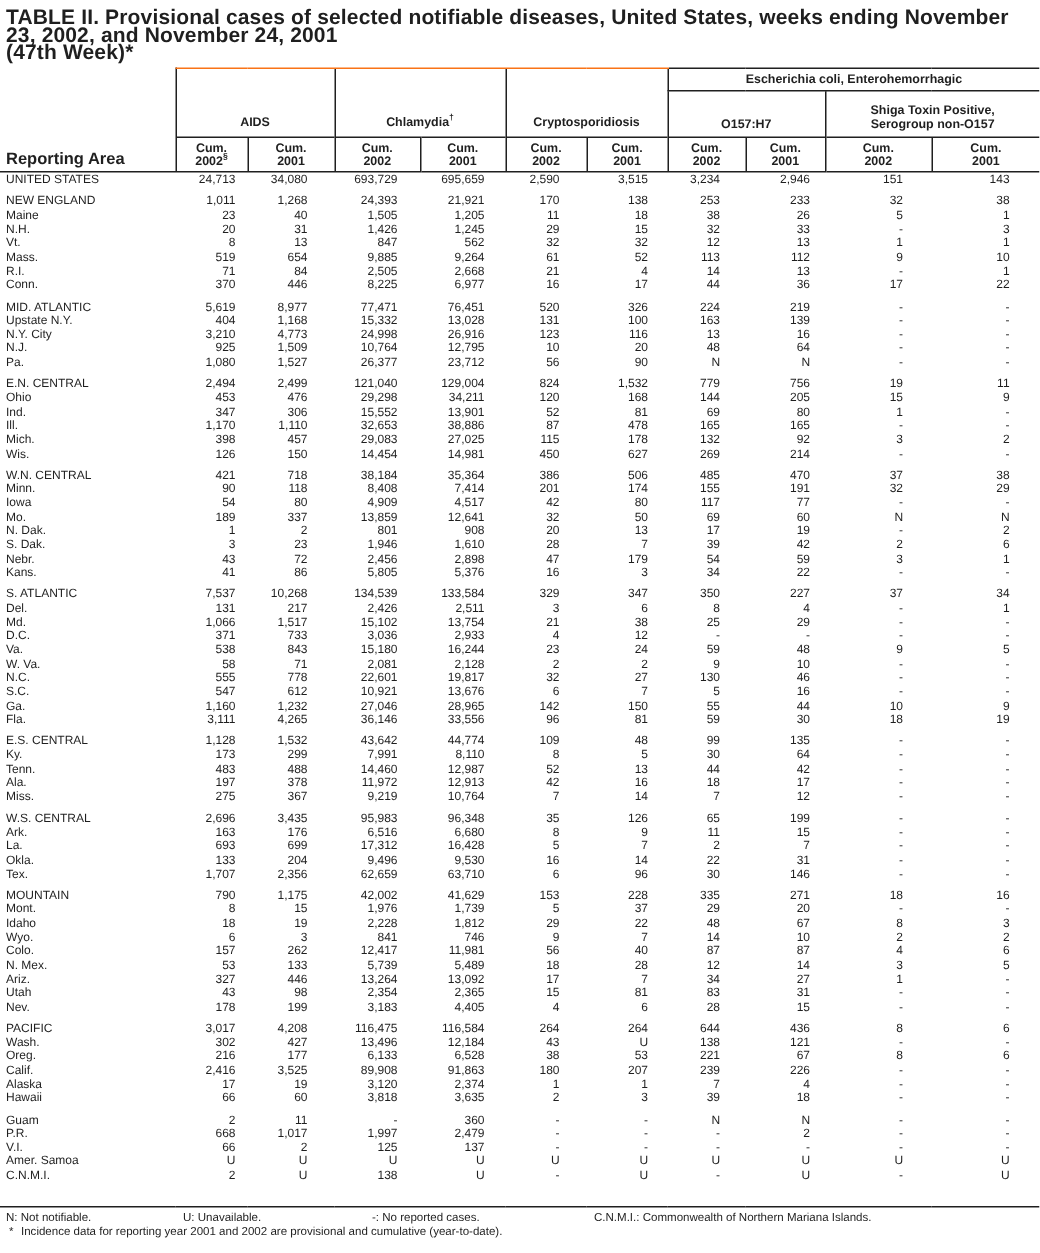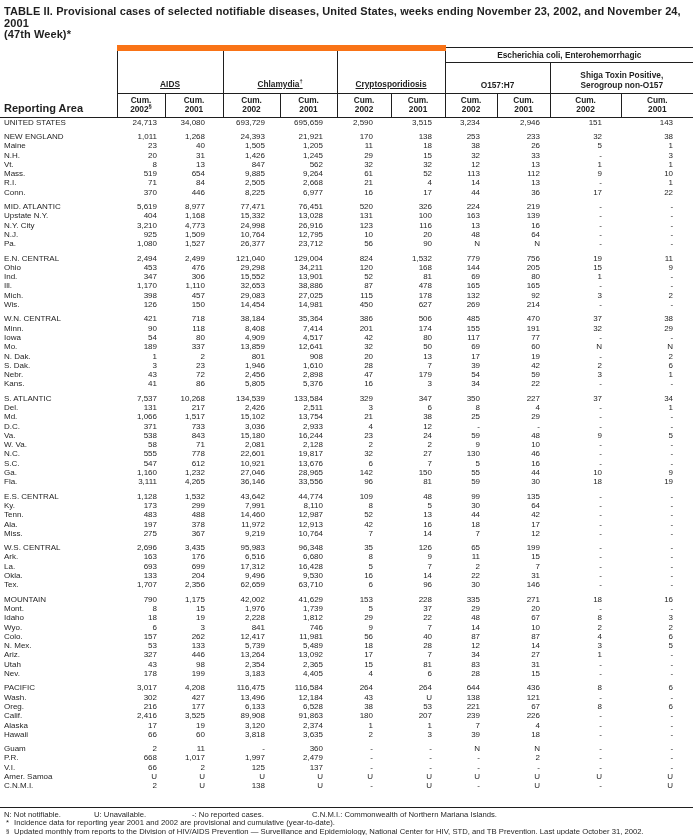--- a/index.html
+++ b/index.html
@@ -6,44 +6,43 @@
   body {
     width:693px; height:835px;
     background:#ffffff;
     color:#1f1f1f;
     font-family:"Liberation Sans", sans-serif;
     -webkit-font-smoothing:antialiased;
   }
   .page { padding-top:6px; }
   .title {
     font-weight:bold;
-    font-size:11px;
+    font-size:14px;
     line-height:11.6px;
     padding:0 6px 0 4px;
     letter-spacing:0.1px;
   }
   table {
     border-collapse:collapse;
     table-layout:fixed;
     width:693px;
     margin-top:4px;
   }
   th, td { padding:0; font-weight:normal; }
   thead th { font-weight:bold; font-size:8.3px; line-height:9.4px; }
   th.corner {
     text-align:left; vertical-align:bottom;
     padding:0 0 3px 4px; font-size:11px;
     border-bottom:1.4px solid #1f1f1f;
   }
   th.grp {
     text-align:center; vertical-align:bottom;
     padding-bottom:4px;
-    border-top:6px solid #f97316;
+    border-top:1px solid #f97316;
     border-left:1px solid #1f1f1f;
-    text-decoration:underline;
   }
   th.ecoli-h {
     text-align:center; vertical-align:middle;
     height:14px;
     border-top:1px solid #1f1f1f;
     border-left:1px solid #1f1f1f;
     border-bottom:1px solid #1f1f1f;
   }
   tr.subgrp-row th {
     vertical-align:bottom;
@@ -69,21 +68,21 @@
   }
   tbody td.area { text-align:left; padding-left:4px; }
   tbody tr.gap td { padding-top:5px; }
   tbody tr.last td { border-bottom:1.4px solid #1f1f1f; padding-bottom:16px; }
   td.c1{padding-right:8px}  td.c2{padding-right:18px}
   td.c3{padding-right:15px} td.c4{padding-right:14px}
   td.c5{padding-right:18px} td.c6{padding-right:13px}
   td.c7{padding-right:17px} td.c8{padding-right:10px}
   td.c9{padding-right:19px} td.c10{padding-right:20px}
   .footer { padding:3px 6px 0 4px; font-size:7.7px; line-height:8.8px; }
-  .legend { display:flex; }
+  .legend { display:flex;gap:28px; }
   .legend .li1{width:90px} .legend .li2{width:98px} .legend .li3{width:120px}
   .fn { position:relative; padding-left:10px; text-align:justify; }
   .fn .marker { position:absolute; left:2px; top:0; }
   .fn .marker.suped { font-size:6px; top:-1px; }
   .fn .it { font-style:italic; }
 </style>
 </head>
 <body>
 
 <div class="page">
@@ -1039,17 +1038,16 @@
 
   <div class="footer">
     <div class="legend" id="legend">
         <span class="li1">N: Not notifiable.</span>
         <span class="li2">U: Unavailable.</span>
         <span class="li3">-: No reported cases.</span>
         <span class="li4">C.N.M.I.: Commonwealth of Northern Mariana Islands.</span>
       </div>
     <div id="footnotes">
         <div class="fn"><span class="marker">*</span>Incidence data for reporting year 2001 and 2002 are provisional and cumulative (year-to-date).</div>
-        <div class="fn"><span class="marker suped">§</span>Updated monthly from reports to the Division of HIV/AIDS Prevention — Surveillance and Epidemiology, National Center for HIV, STD, and TB Prevention. Last update October 31, 2002.</div>
       </div>
   </div>
 
 </div>
 
 </body></html>

